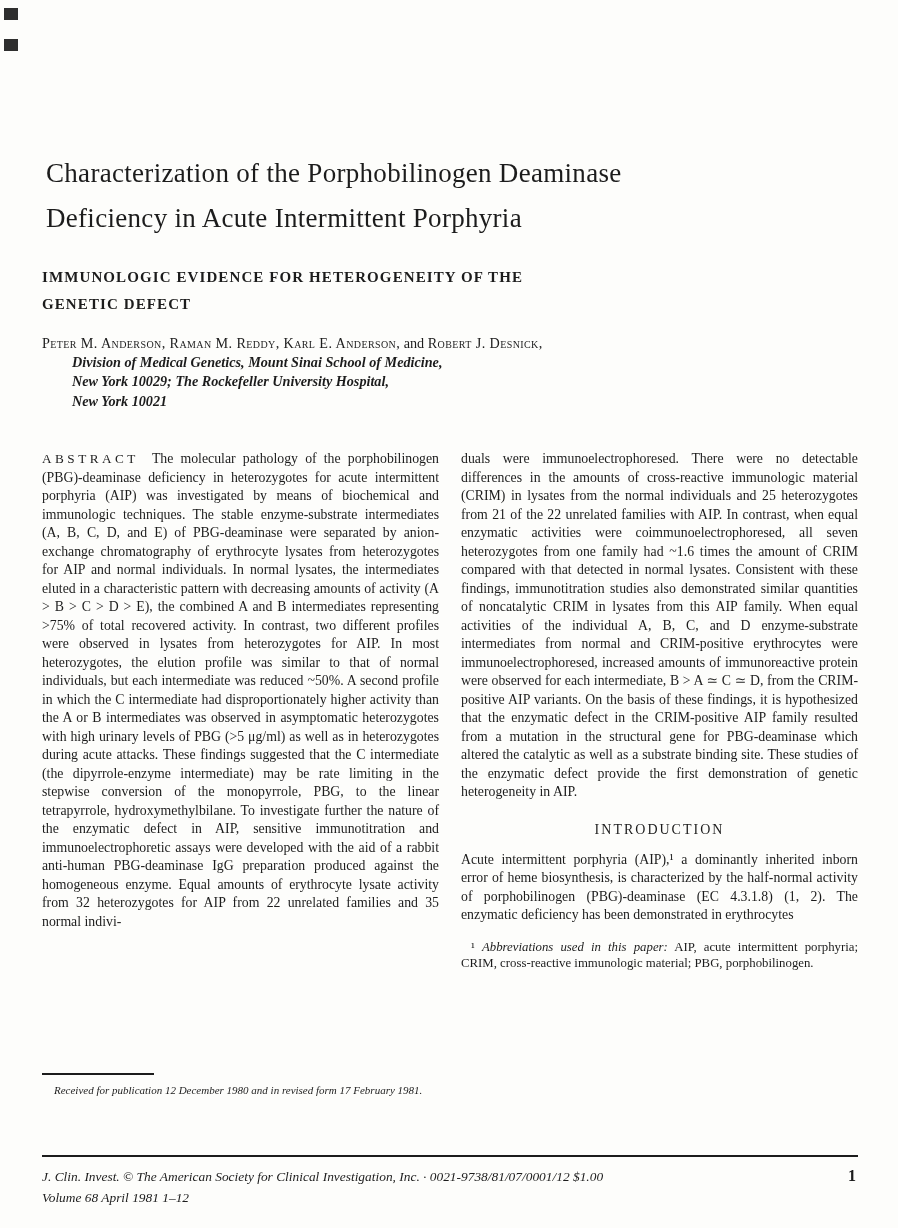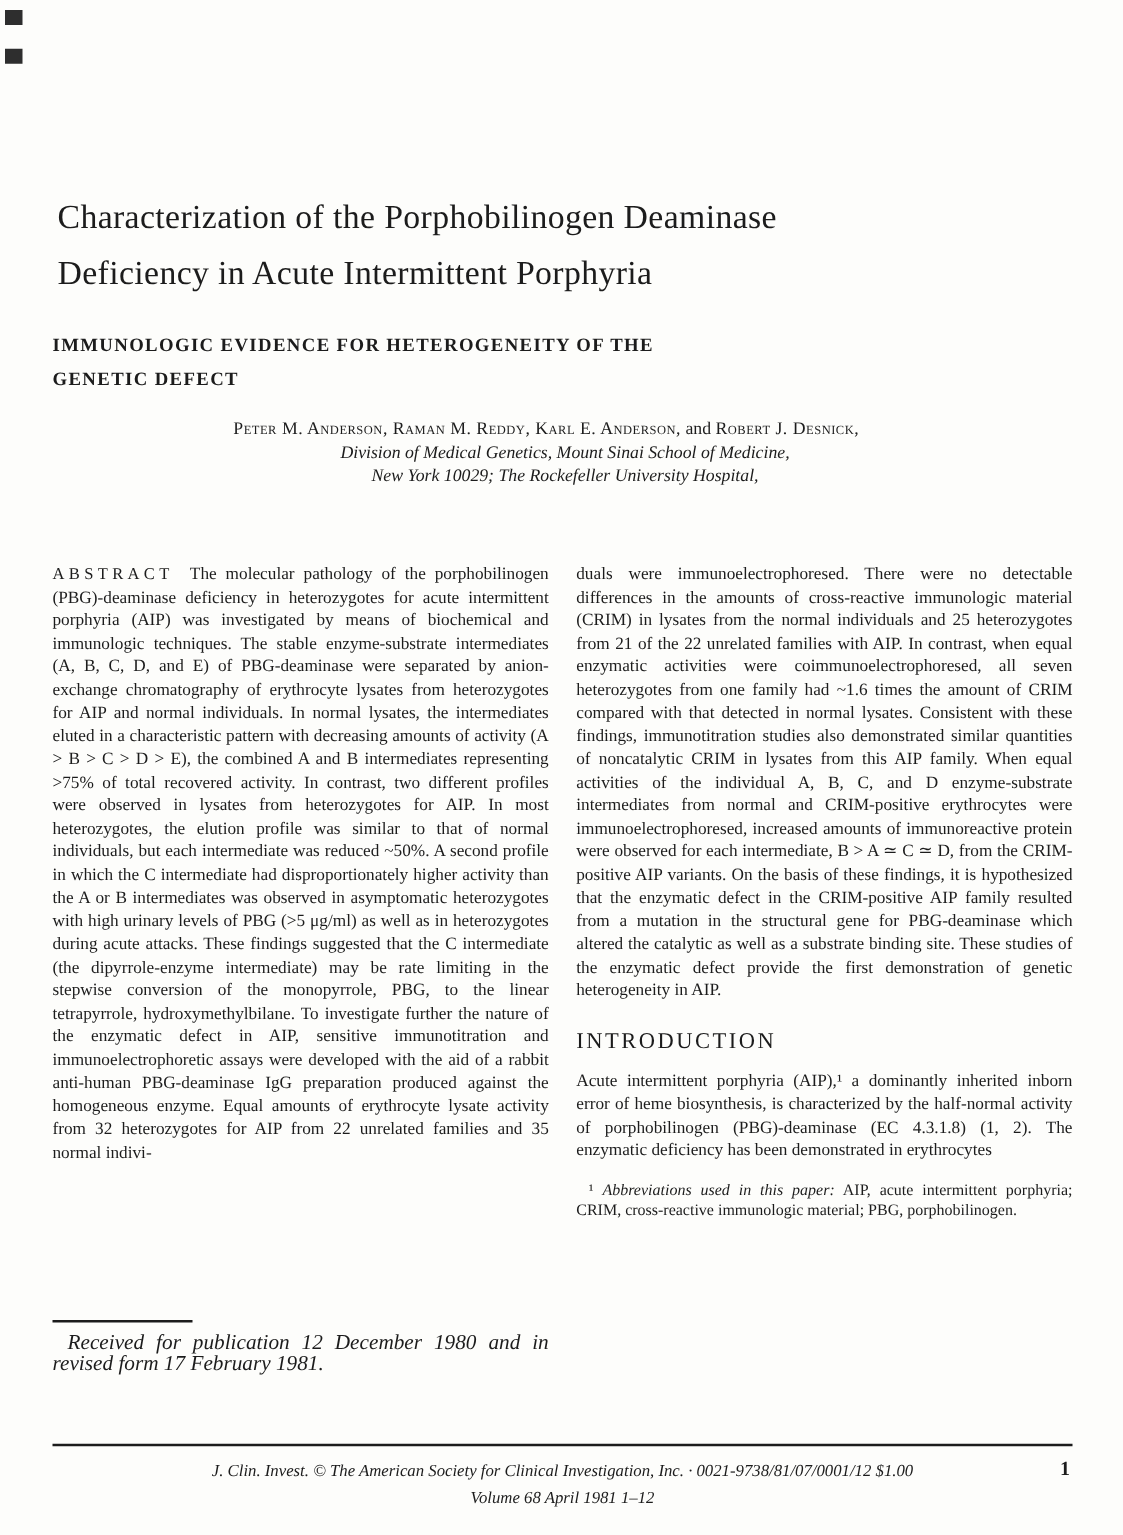--- a/index.html
+++ b/index.html
@@ -5,52 +5,52 @@
   :root { --paper:#fdfdfb; --ink:#1c1c1c; }
   * { box-sizing: border-box; }
   html, body { margin:0; padding:0; }
   body {
     width:898px; height:1228px; overflow:hidden;
     background: var(--paper);
     color: var(--ink);
     font-family: "Liberation Serif", "DejaVu Serif", serif;
     position: relative;
   }
-  p { margin:0;text-align:center; }
+  p { margin:0; }
 
   .reg-mark { position:absolute; left:4px; width:14px; height:12px; background:#2e2e2e; }
   .reg-mark.m1 { top:8px; }
   .reg-mark.m2 { top:39px; }
 
   .title {
     position:absolute; left:42px; top:147px; width:812px; margin:4px;
     font-size:27px; font-weight:400; line-height:45px; letter-spacing:0.3px;
   }
   .title .line, .subtitle .line { display:block; }
 
   .subtitle {
     position:absolute; left:42px; top:264px; width:720px; margin:0;
     font-size:15px; font-weight:700; line-height:27px; letter-spacing:1.1px;
   }
 
   .byline { position:absolute; left:42px; top:334px; width:790px; font-size:14.2px; line-height:19.2px; }
   .authors .sc { font-variant: small-caps; letter-spacing:0.4px; }
-  .affil { font-style:italic; padding-left:30px; }
+  .affil { font-style:italic; padding-left:30px;font-weight:bold; }
 
   .columns { position:absolute; left:42px; top:450px; width:816px; height:706px; display:flex; gap:22px; }
   .col { width:397px; }
   .body-text { font-size:13.8px; line-height:18.5px; text-align:justify; }
   .abstract-label { letter-spacing:3.5px; margin-right:13px; font-size:13.2px; }
 
   .col-left { display:flex; flex-direction:column; padding-bottom:56px; }
   .footnote-left { margin-top:auto; }
   .footnote-rule { width:112px; border-top:2px solid var(--ink); margin-bottom:7px; }
-  .received { font-style:italic; font-size:17px; line-height:17.6px; text-indent:12px; text-align:justify; }
+  .received { font-style:italic; font-size:11px; line-height:17.6px; text-indent:12px; text-align:justify; }
 
-  .section-heading { margin:20px 0 13px; text-align:left; font-size:18px; font-weight:400; letter-spacing:2px; }
+  .section-heading { margin:20px 0 13px; text-align:center; font-size:14px; font-weight:400; letter-spacing:2px; }
   .footnote-right { margin-top:14px; font-size:12.8px; line-height:16.6px; text-indent:10px; text-align:justify; }
   .footnote-right i { font-style:italic; }
 
   .footer {
     position:absolute; left:42px; top:1155px; width:816px;
     border-top:2px solid var(--ink); padding-top:9px;
     font-style:italic; font-size:13.4px; line-height:21px;
   }
   .page-number { position:absolute; right:2px; top:8px; font-style:normal; font-weight:700; font-size:16px; }
 </style>
@@ -69,20 +69,21 @@
 
   <h2 class="subtitle">
     <span class="line">IMMUNOLOGIC EVIDENCE FOR HETEROGENEITY OF THE</span>
     <span class="line">GENETIC DEFECT</span>
   </h2>
 
   <div class="byline">
     <p class="authors"><span class="sc">Peter M. Anderson, Raman M. Reddy, Karl E. Anderson,</span><span> and </span><span class="sc">Robert J. Desnick,</span></p>
     <p class="affil">Division of Medical Genetics, Mount Sinai School of Medicine,</p>
     <p class="affil">New York 10029; The Rockefeller University Hospital,</p>
+    <p class="affil">New York 10021</p>
   </div>
 
   <div class="columns">
 
     <div class="col col-left">
       <p class="body-text"><span class="abstract-label">ABSTRACT</span><span>The molecular pathology of the porphobilinogen (PBG)-deaminase deficiency in heterozygotes for acute intermittent porphyria (AIP) was investigated by means of biochemical and immunologic techniques. The stable enzyme-substrate intermediates (A, B, C, D, and E) of PBG-deaminase were separated by anion-exchange chromatography of erythrocyte lysates from heterozygotes for AIP and normal individuals. In normal lysates, the intermediates eluted in a characteristic pattern with decreasing amounts of activity (A &gt; B &gt; C &gt; D &gt; E), the combined A and B intermediates representing &gt;75% of total recovered activity. In contrast, two different profiles were observed in lysates from heterozygotes for AIP. In most heterozygotes, the elution profile was similar to that of normal individuals, but each intermediate was reduced ~50%. A second profile in which the C intermediate had disproportionately higher activity than the A or B intermediates was observed in asymptomatic heterozygotes with high urinary levels of PBG (&gt;5 μg/ml) as well as in heterozygotes during acute attacks. These findings suggested that the C intermediate (the dipyrrole-enzyme intermediate) may be rate limiting in the stepwise conversion of the monopyrrole, PBG, to the linear tetrapyrrole, hydroxymethylbilane. To investigate further the nature of the enzymatic defect in AIP, sensitive immunotitration and immunoelectrophoretic assays were developed with the aid of a rabbit anti-human PBG-deaminase IgG preparation produced against the homogeneous enzyme. Equal amounts of erythrocyte lysate activity from 32 heterozygotes for AIP from 22 unrelated families and 35 normal indivi-</span></p>
       <div class="footnote-left">
         <div class="footnote-rule"></div>
         <p class="received">Received for publication 12 December 1980 and in revised form 17 February 1981.</p>
       </div>

